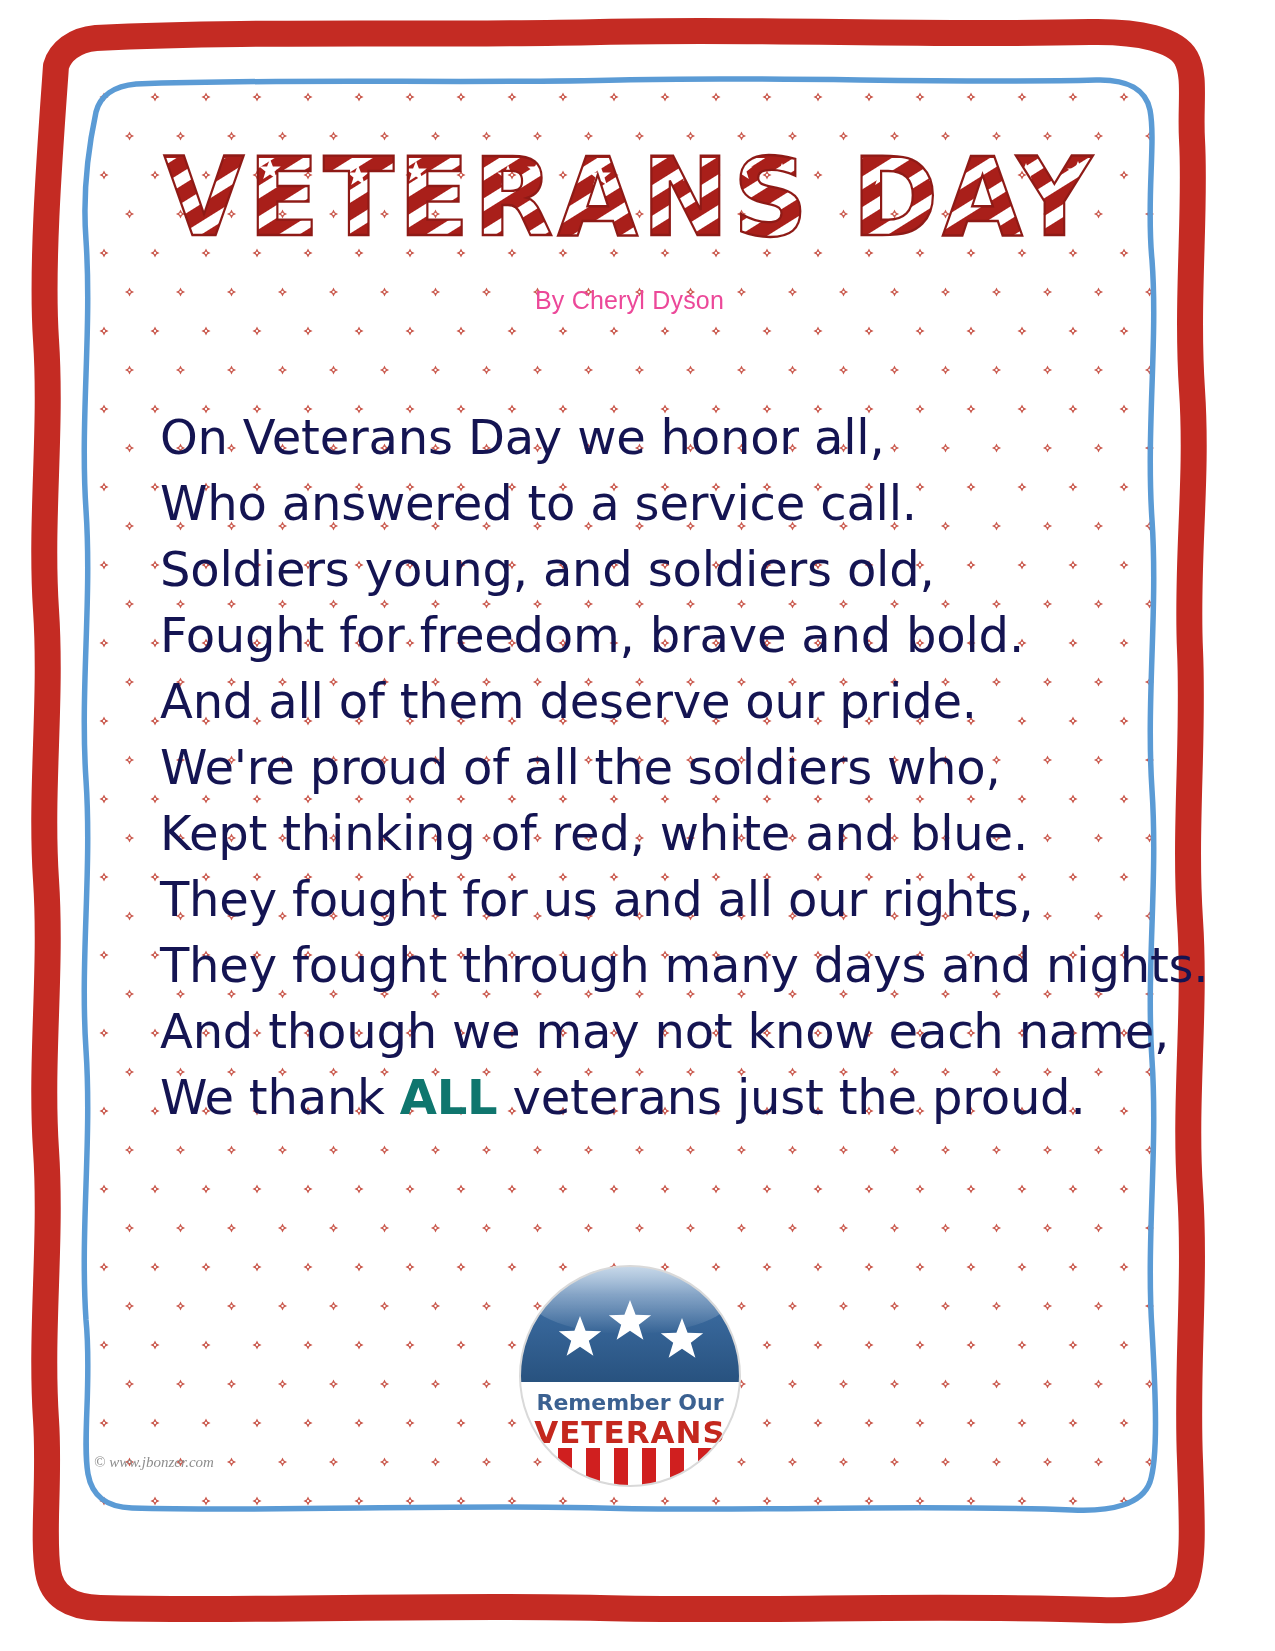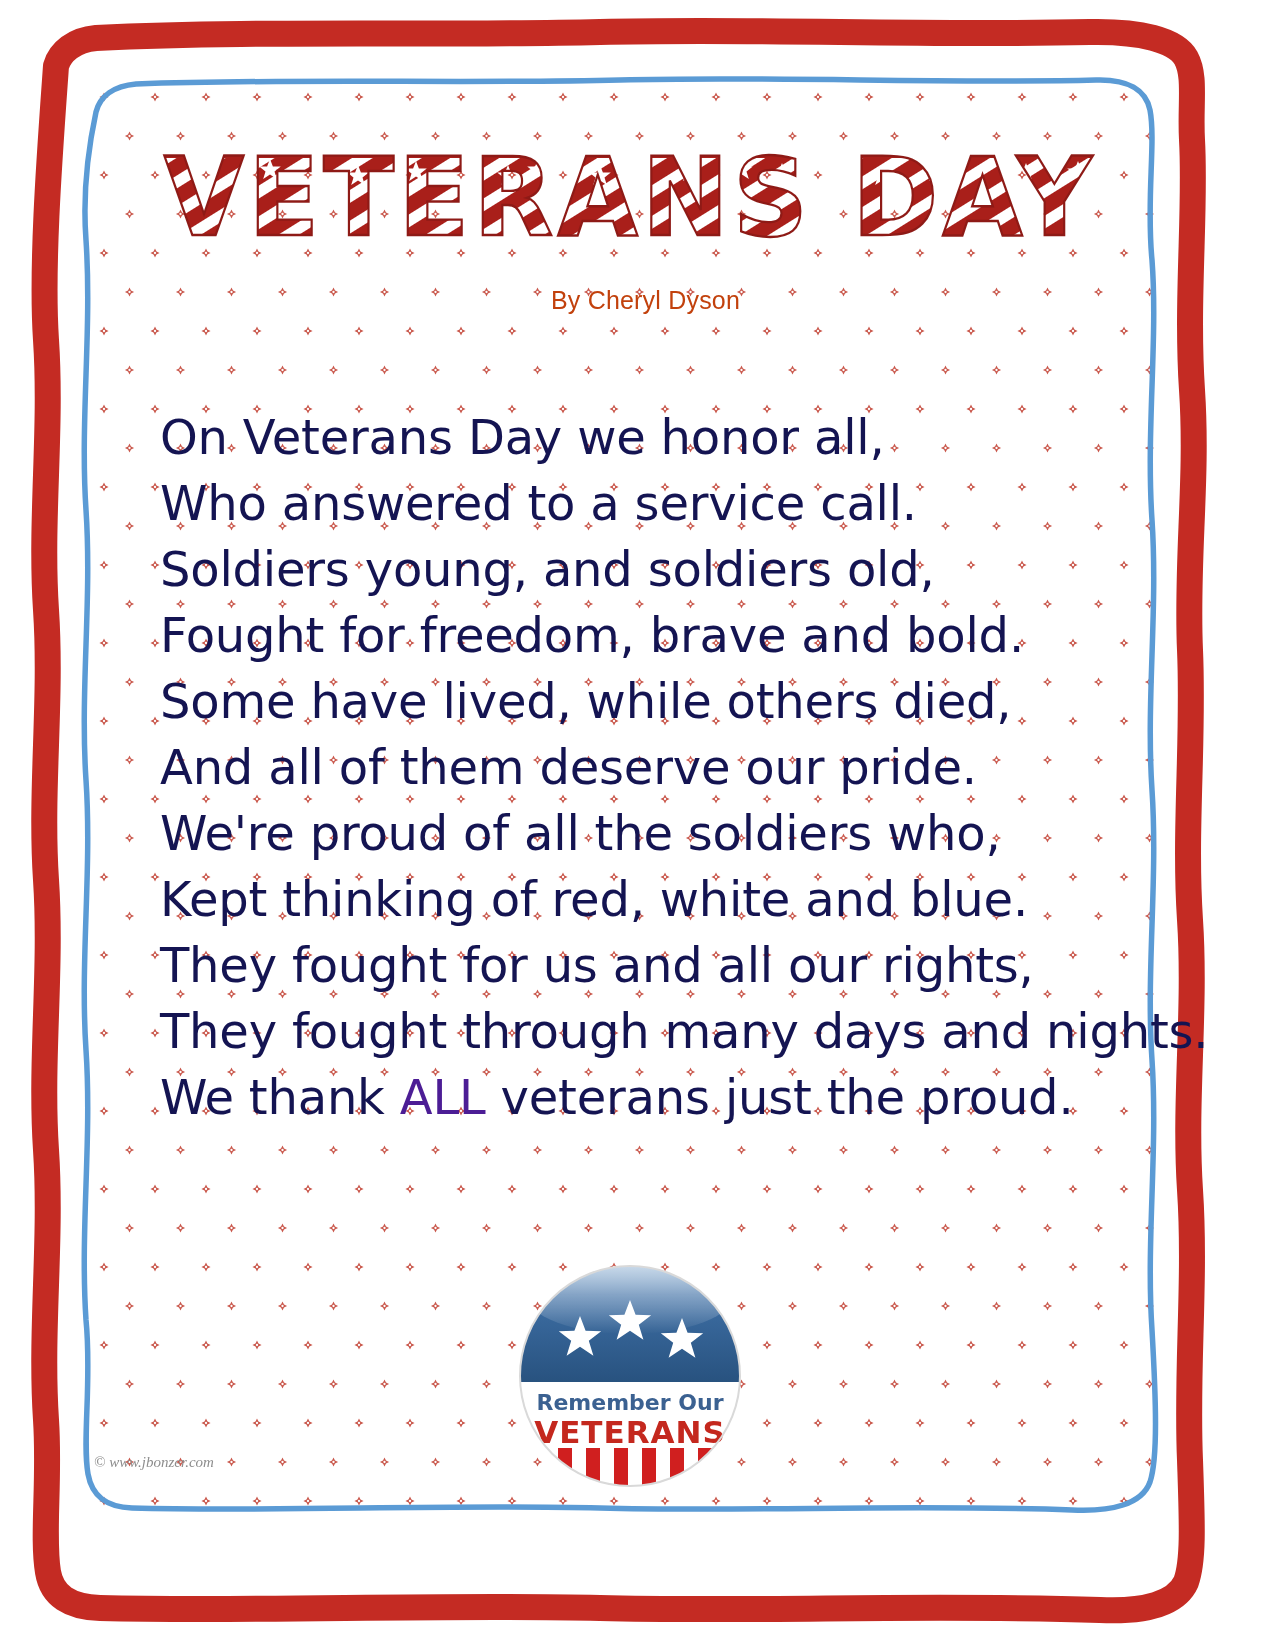--- a/index.html
+++ b/index.html
@@ -27,33 +27,33 @@
   
   .title-wrap{
     position:absolute;left:0;top:50px;width:1075px;text-align:center;
   }
   .title-svg{display:block;margin:0 auto;}
 
   
   .byline{
     position:absolute;left:0;top:202px;width:1075px;text-align:center;
     font-family:"Liberation Sans", sans-serif;
-    font-size:25px;color:#c2410c;letter-spacing:.2px;padding-left:16px;
+    font-size:25px;color:#ec4899;letter-spacing:.2px;
   }
 
   
   .poem{
     position:absolute;left:68px;top:320px;width:1010px;
     font-family:"DejaVu Sans", sans-serif;
     font-size:48px;line-height:66px;color:#141452;
     font-weight:400;letter-spacing:-0.2px;
     white-space:nowrap;
   }
   .poem .line{height:66px;}
-  .poem .hl{color:#4c1d95;font-weight:400;margin-top:25px;}
+  .poem .hl{color:#0f766e;font-weight:700;margin-top:25px;}
 
   
   .badge-wrap{
     position:absolute;left:0;top:1176px;width:1075px;text-align:right;
   }
   .badge-svg{display:block;margin:0 auto;}
 
   
   .footer{
     position:absolute;left:2px;top:1370px;
@@ -175,26 +175,26 @@
       </svg>
     </div>
 
     <div class="byline">By Cheryl Dyson</div>
 
     <div class="poem">
       <div class="line">On Veterans Day we honor all,</div>
       <div class="line">Who answered to a service call.</div>
       <div class="line">Soldiers young, and soldiers old,</div>
       <div class="line">Fought for freedom, brave and bold.</div>
-      <div class="line">Some have lived, while others died,</div>
       <div class="line">And all of them deserve our pride.</div>
       <div class="line">We're proud of all the soldiers who,</div>
       <div class="line">Kept thinking of red, white and blue.</div>
       <div class="line">They fought for us and all our rights,</div>
       <div class="line">They fought through many days and nights.</div>
+      <div class="line">And though we may not know each name,</div>
       <div class="line"><span>We thank </span><span class="hl">ALL</span><span> veterans just the proud.</span></div>
     </div>
 
     <div class="badge-wrap">
       <svg class="badge-svg" width="232" height="232" viewBox="0 0 232 232" xmlns="http://www.w3.org/2000/svg">
         <defs>
           <clipPath id="btnClip">
               <circle cx="116" cy="116" r="110"></circle>
             </clipPath>
           <linearGradient id="blueGrad" x1="0" y1="0" x2="0" y2="1">

